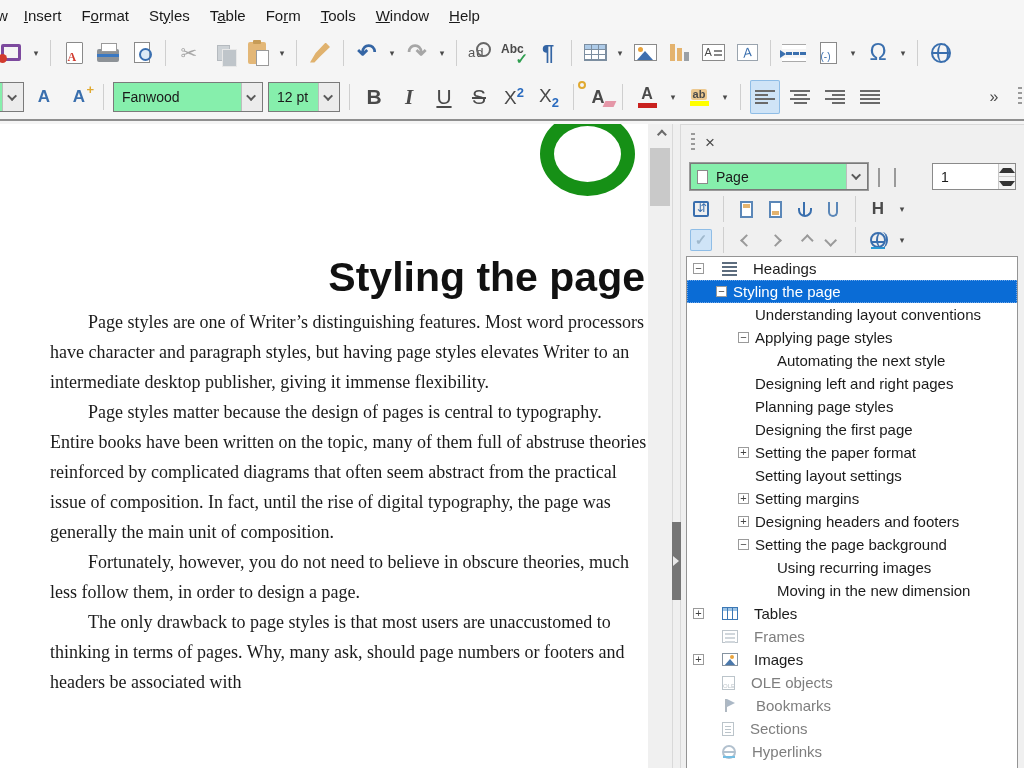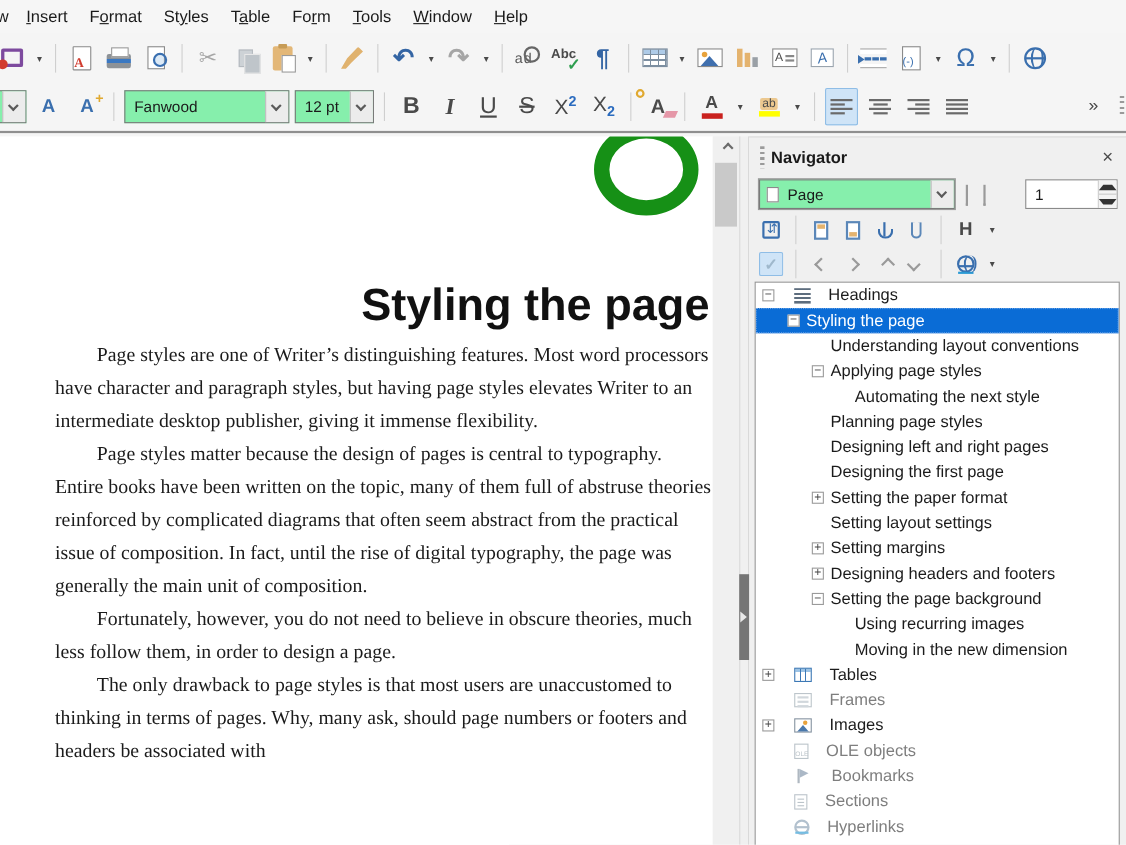--- a/index.html
+++ b/index.html
@@ -115,21 +115,21 @@
   .i-style-a { font-size:17px; font-weight:bold; color:#3a6fae; }
   .i-style-a .mark { position:absolute; top:-5px; right:-9px; font-size:13px; color:#e0a930; font-weight:bold; }
   .i-style-a .ring { position:absolute; top:-6px; right:-10px; width:8px; height:8px;
       border:2px solid #e0a930; border-radius:50%; }
   .i-clear { font-size:18px; font-weight:bold; color:#4a4a4a; }
   .i-clear::after { content:""; position:absolute; right:-10px; bottom:1px; width:11px; height:6px;
       background:#e597a8; transform:skewX(-25deg); }
   .colstack { display:flex; flex-direction:column; align-items:center; line-height:1; }
   .colstack .cs-letter { font-size:16px; font-weight:bold; color:#4a4a4a; }
   .cbar { width:19px; height:5px; margin-top:1px; }
-  .hl-ab { font-size:11px; font-weight:normal; color:#4a4a4a; background:#ecc88f; padding:0 2px; border-radius:2px; }
+  .hl-ab { font-size:11px; font-weight:bold; color:#4a4a4a; background:#ecc88f; padding:0 2px; border-radius:2px; }
   .i-align { width:20px; height:15px; position:relative; }
   .i-align::before { content:""; position:absolute; left:0; top:0; width:20px; height:2px; background:#6a6a6a;
       box-shadow:0 8px 0 #6a6a6a; }
   .i-align::after { content:""; position:absolute; top:4px; width:13px; height:2px; background:#6a6a6a;
       box-shadow:0 8px 0 #6a6a6a; }
   .i-align.left::after { left:0; }
   .i-align.center::after { left:3.5px; }
   .i-align.right::after { right:0; }
   .i-align.justify::after { left:0; width:20px; }
   .tbtn.active { background:#cfe4f7; box-shadow:inset 0 0 0 1px #8fbde6; }
@@ -449,21 +449,20 @@
     </span>
   <span class="thumb"></span>
 </div>
 <div class="splitter">
   <span class="split-grip"></span>
 </div>
 
 <div class="navigator">
   <div class="nav-head">
     <span class="grip"></span>
-    <span class="nav-title">Navigator</span>
     <span class="nav-close">×</span>
   </div>
   <div class="nav-row1">
     <span class="combo nav-combo">
       <span class="pageicon"></span>
       <span class="cval">Page</span>
       <span class="cbtn">
           <span class="chev down"></span>
         </span>
     </span>
@@ -555,27 +554,27 @@
 
       <div class="trow d3">
         <span class="texp empty"></span>
 
         <span class="tlabel">Automating the next style</span>
       </div>
 
       <div class="trow d2">
         <span class="texp empty"></span>
 
+        <span class="tlabel">Designing left and right pages</span>
+      </div>
+
+      <div class="trow d2">
+        <span class="texp empty"></span>
+
         <span class="tlabel">Planning page styles</span>
-      </div>
-
-      <div class="trow d2">
-        <span class="texp empty"></span>
-
-        <span class="tlabel">Designing left and right pages</span>
       </div>
 
       <div class="trow d2">
         <span class="texp empty"></span>
 
         <span class="tlabel">Designing the first page</span>
       </div>
 
       <div class="trow d2">
         <span class="texp" data-ch="+"></span>

